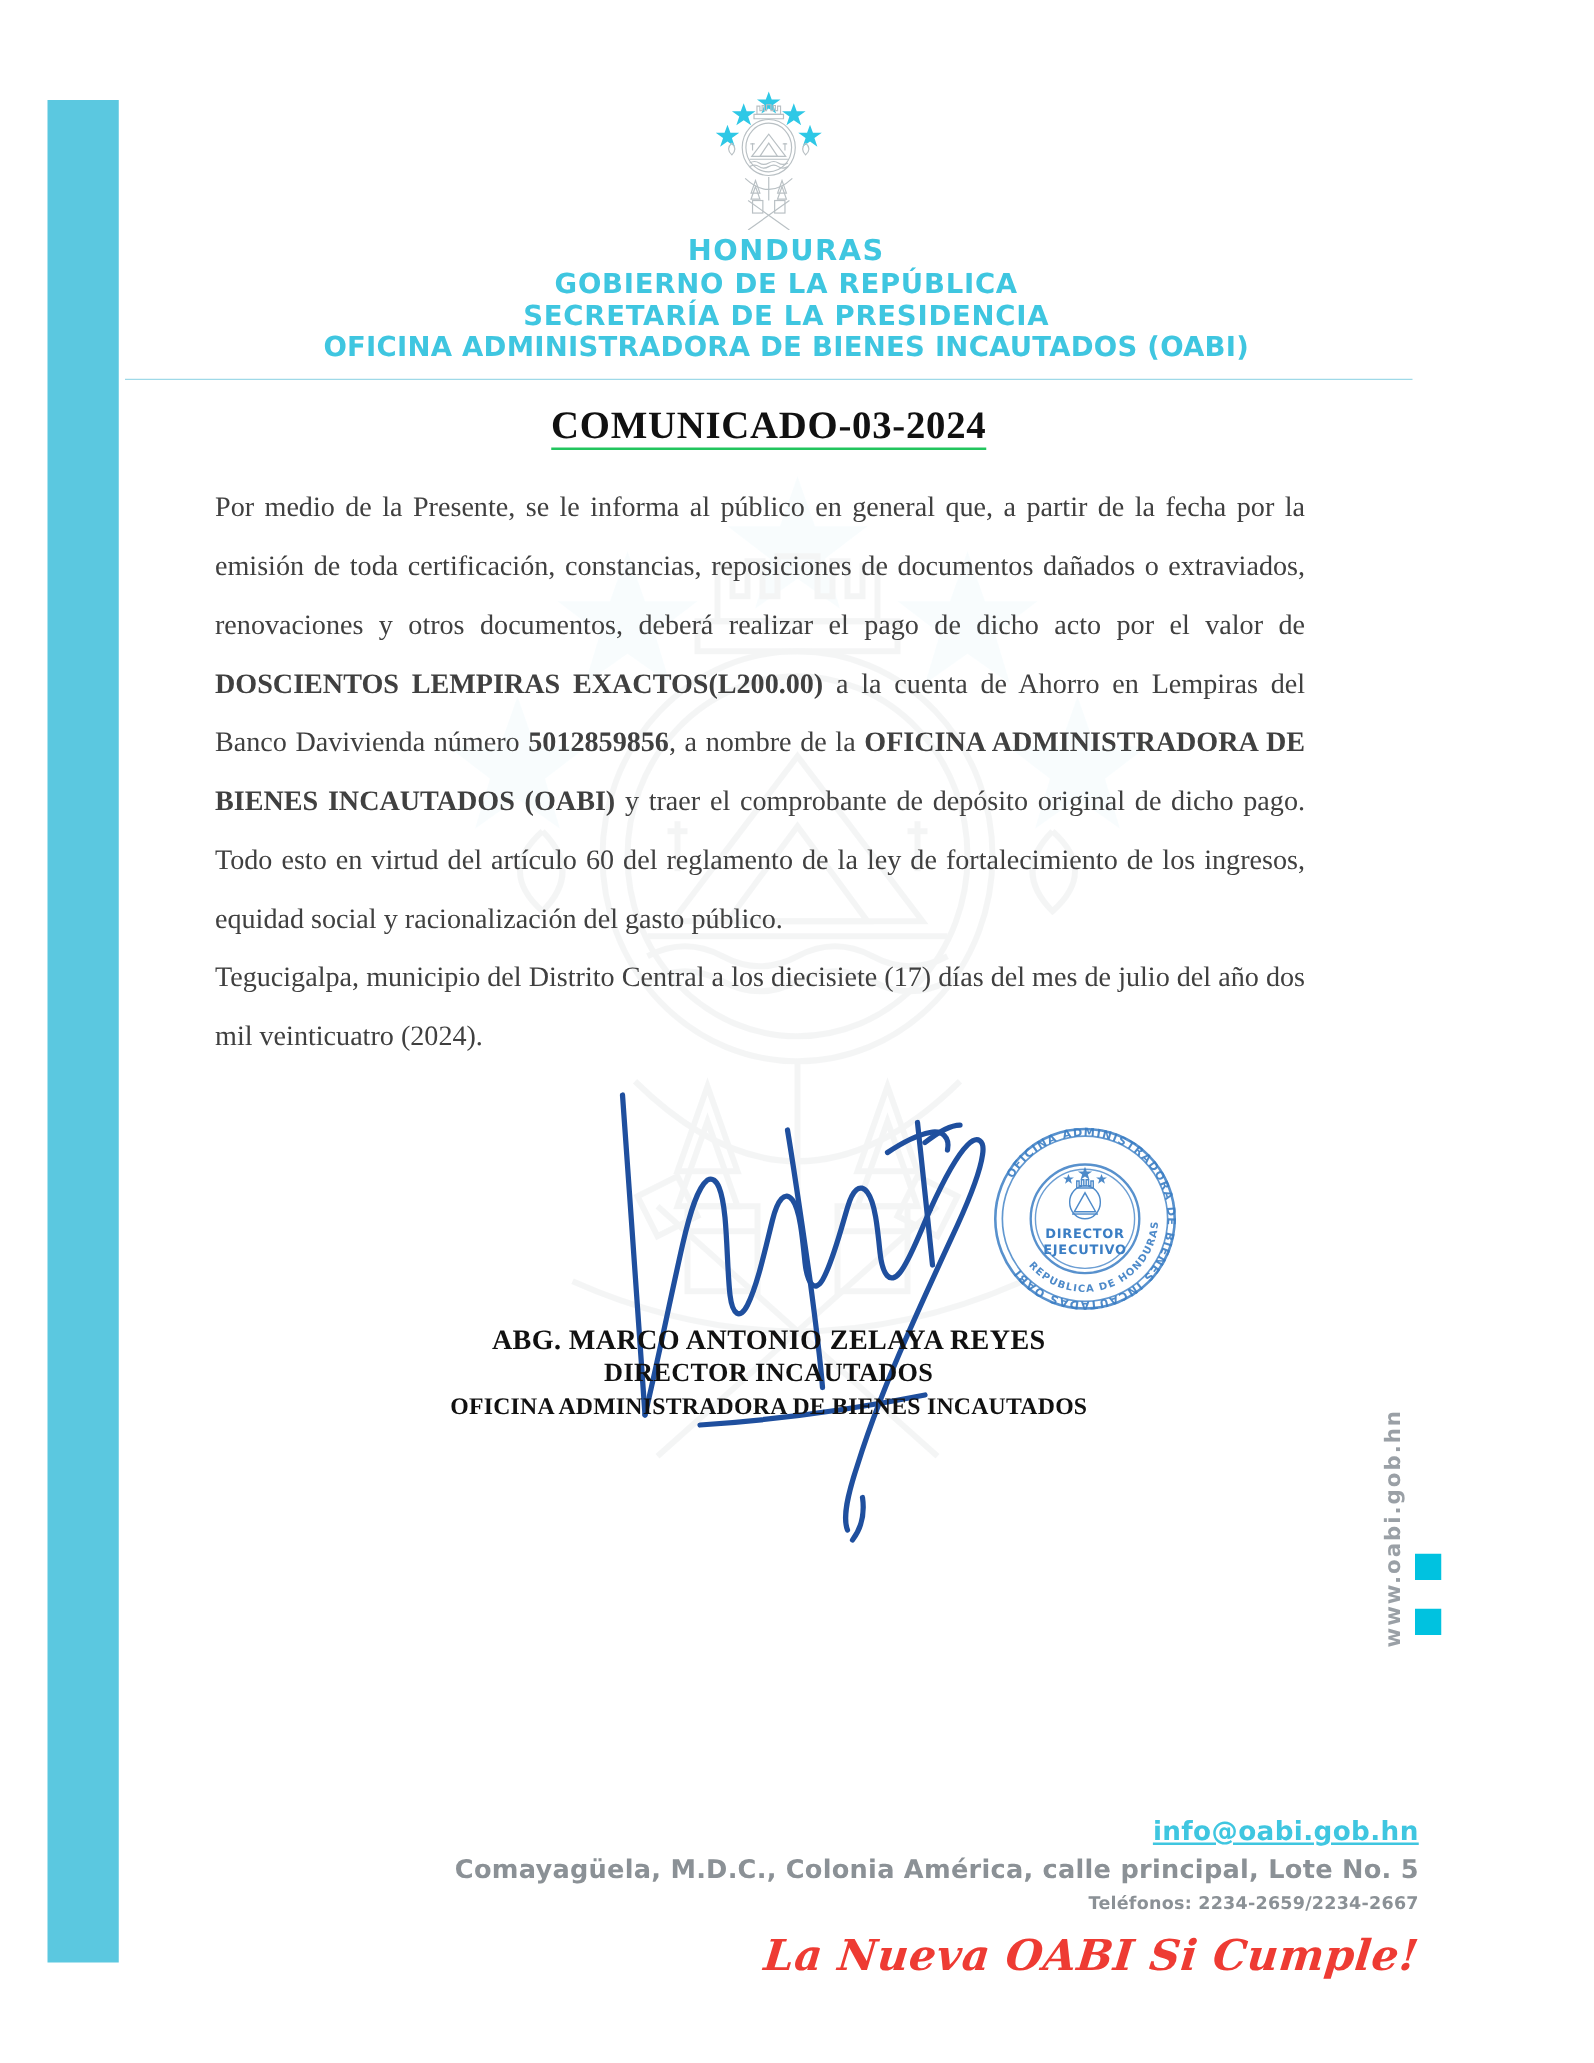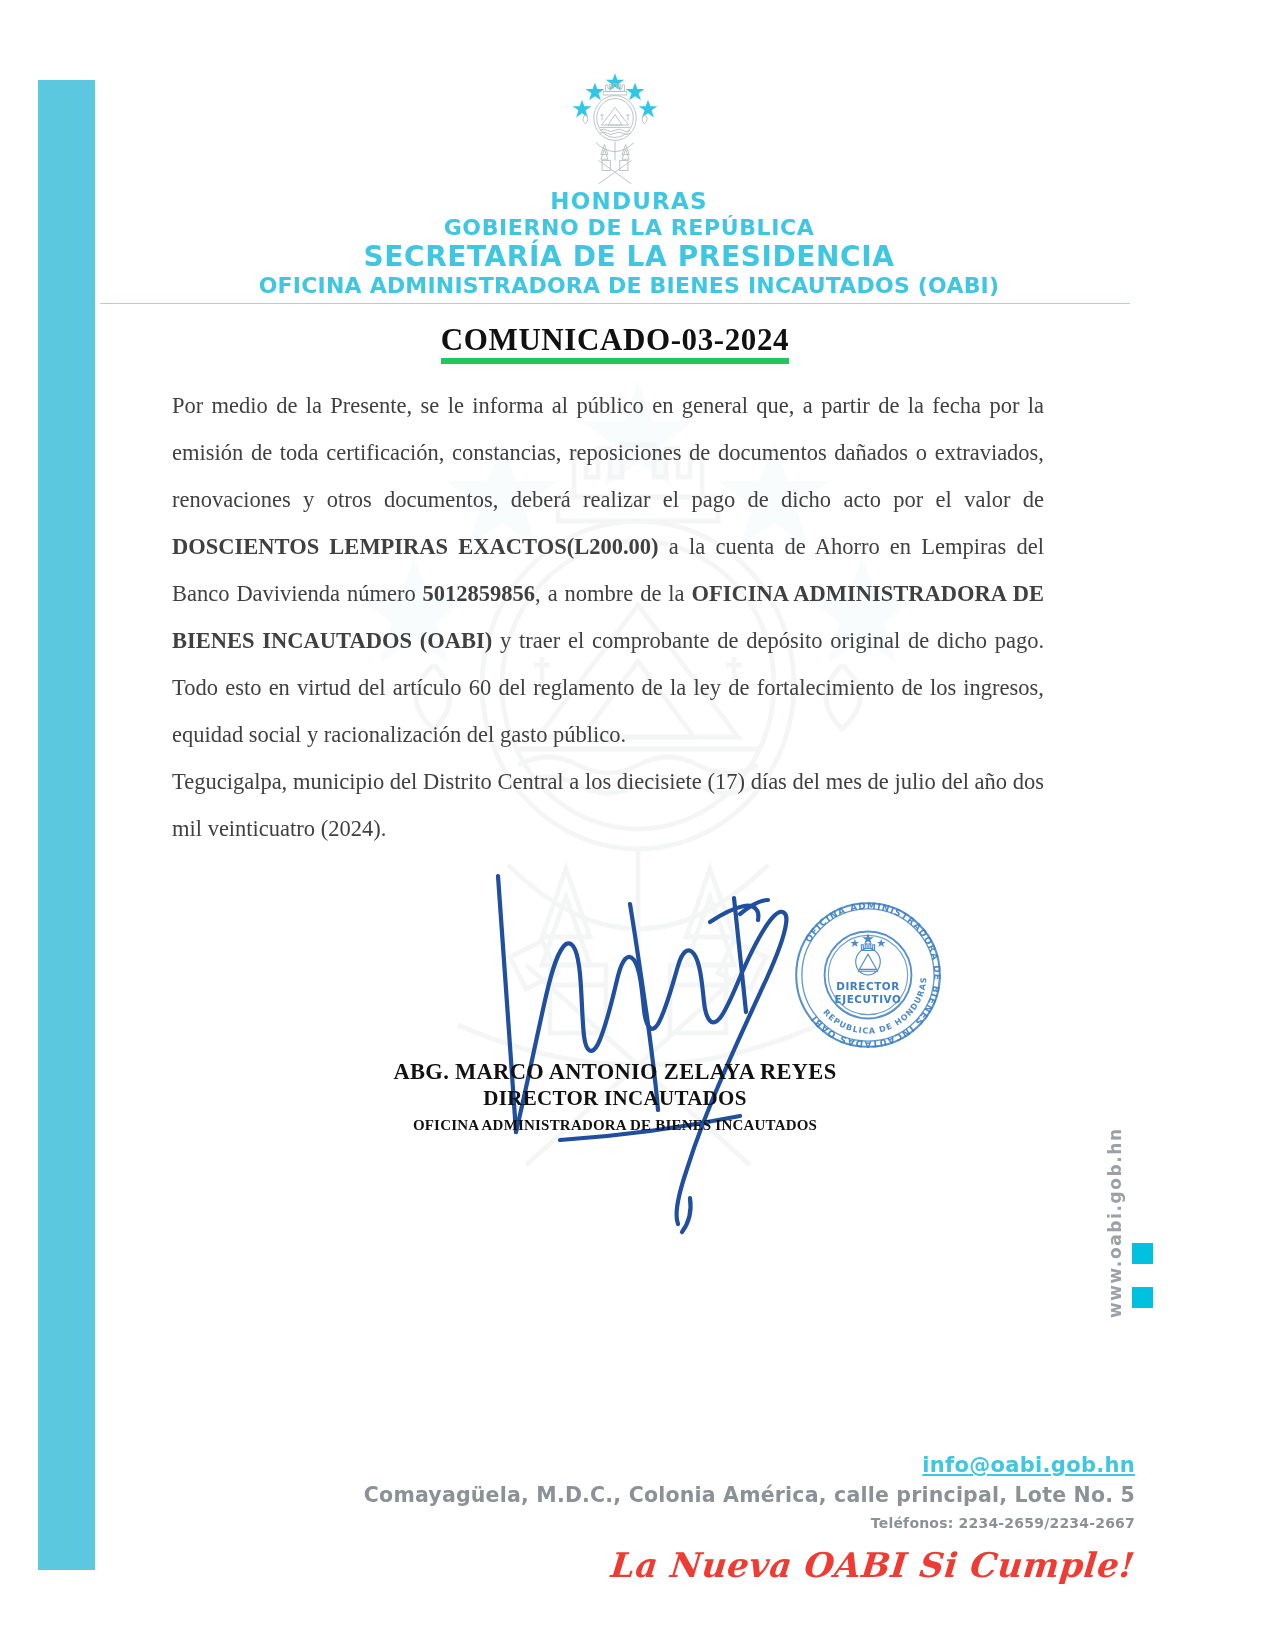--- a/index.html
+++ b/index.html
@@ -30,33 +30,33 @@
   .header{position:absolute;left:95px;top:72px;width:1040px;text-align:center;}
   .crest{width:96px;height:112px;margin:0 auto;display:block;}
   .hdr-lines{
     font-family:"DejaVu Sans", sans-serif;
     color:#3fc6e0;font-weight:bold;letter-spacing:.5px;line-height:1.17;
     margin-top:4px;
     padding-left:28px;
   }
   .hdr-l1{font-size:23px;letter-spacing:1.2px;}
   .hdr-l2{font-size:22px;letter-spacing:.6px;}
-  .hdr-l3{font-size:28px;letter-spacing:.6px;}
+  .hdr-l3{font-size:22px;letter-spacing:.6px;}
   .hdr-l4{font-size:22px;letter-spacing:.2px;}
   .hdr-rule{
     position:absolute;left:100px;top:303px;width:1030px;height:1px;
     background:#9fd9e8;
   }
 
   
   .doc-title{
     position:absolute;left:95px;top:322px;width:1040px;text-align:center;
     font-size:31px;font-weight:bold;letter-spacing:.6px;color:#111;
   }
-  .doc-title span{border-bottom:6px solid #22c55e;padding-bottom:1px;}
+  .doc-title span{border-bottom:2px solid #22c55e;padding-bottom:1px;}
 
   
   .body-block{
     position:absolute;left:172px;top:382px;width:872px;
     font-size:22.5px;line-height:47px;color:#404040;
     text-align:justify;text-justify:inter-word;
   }
   .body-block p{margin:0;}
   .body-block p + p{margin-top:0;}
   .para-last{text-align:justify;}
@@ -71,21 +71,21 @@
   }
   .stamp svg{width:100%;height:100%;}
 
   
   .signer{
     position:absolute;left:95px;top:1058px;width:1040px;text-align:center;
     color:#111;font-weight:bold;line-height:27px;
   }
   .signer .n1{font-size:22.5px;letter-spacing:.3px;}
   .signer .n2{font-size:21px;letter-spacing:.3px;}
-  .signer .n3{font-size:15px;letter-spacing:.2px;}
+  .signer .n3{font-size:19px;letter-spacing:.2px;}
 
   
   .sq1{position:absolute;left:1132px;top:1243px;width:21px;height:21px;background:#00c2e0;}
   .sq2{position:absolute;left:1132px;top:1287px;width:21px;height:21px;background:#00c2e0;}
   .vert-site{
     position:absolute;left:1105px;top:1318px;width:230px;height:24px;
     transform:rotate(-90deg);transform-origin:left top;
     font-family:"DejaVu Sans", sans-serif;
     font-size:17px;font-weight:bold;letter-spacing:1.6px;color:#9aa0a6;
     white-space:nowrap;text-align:left;

